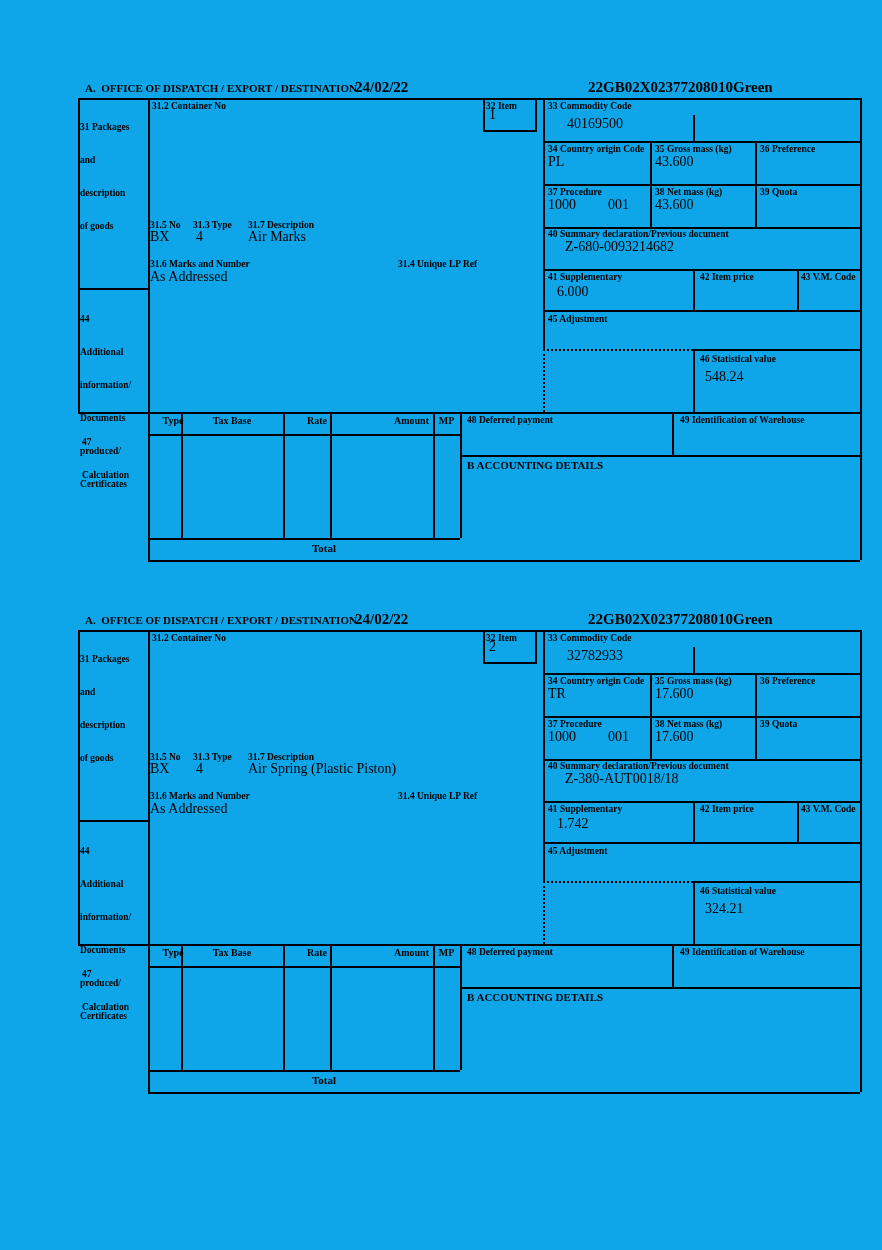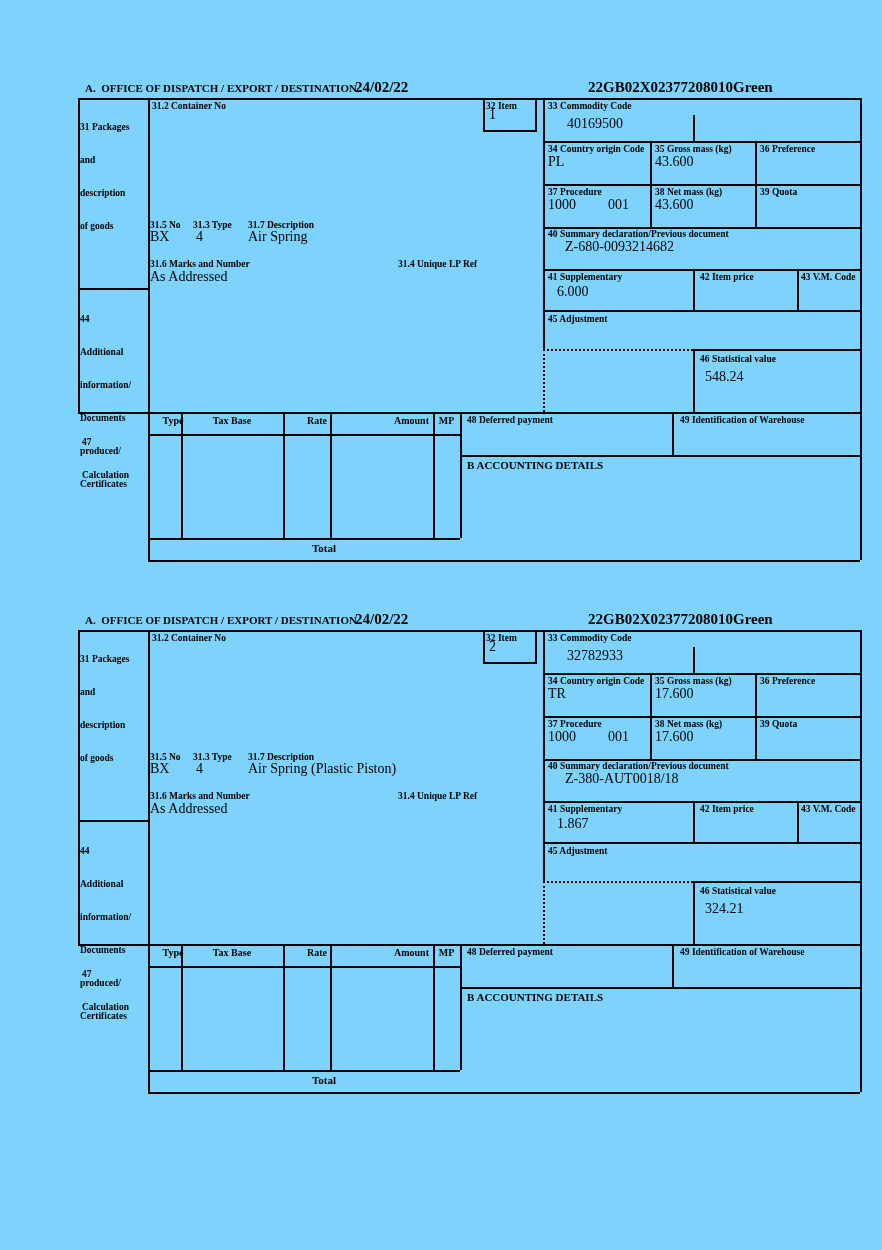--- a/index.html
+++ b/index.html
@@ -1,16 +1,16 @@
 <!DOCTYPE html>
 <html><head>
 <meta charset="utf-8">
 <style>
   html,body{margin:0;padding:0;background:#fff}
-  #page{position:relative;width:882px;height:1250px;background:#7dd3fc;color:#000;overflow:hidden}
+  #page{position:relative;width:882px;height:1250px;background:#0ea5e9;color:#000;overflow:hidden}
   .form{position:absolute;left:0;width:882px;height:486px}
   #form-a{top:78px}
   #form-b{top:610px}
 
   
   .h{position:absolute;height:0;border-top:2px solid #000}
   .v{position:absolute;width:0;border-left:2px solid #000}
   .dot-h{border-top-style:dotted}
   .dot-v{border-left-style:dotted}
 
@@ -179,21 +179,21 @@
   </div>
 
   <div class="lbl t-b312">31.2 Container No</div>
   <div class="lbl t-b32">32 Item</div>
   <div class="val t-item">1</div>
   <div class="lbl t-b315">31.5 No</div>
   <div class="lbl t-b313">31.3 Type</div>
   <div class="lbl t-b317">31.7 Description</div>
   <div class="val t-pkgno">BX</div>
   <div class="val t-pkgtype">4</div>
-  <div class="val t-desc">Air Spring</div>
+  <div class="val t-desc">Air Marks</div>
   <div class="lbl t-b316">31.6 Marks and Number</div>
   <div class="lbl t-b314">31.4 Unique LP Ref</div>
   <div class="val t-marks">As Addressed</div>
 
   <div class="lbl t-b33">33 Commodity Code</div>
   <div class="val t-comm">40169500</div>
   <div class="lbl t-b34">34 Country origin Code</div>
   <div class="val t-country">PL</div>
   <div class="lbl t-b35">35 Gross mass (kg)</div>
   <div class="val t-gross">43.600</div>
@@ -309,21 +309,21 @@
   <div class="lbl t-b36">36 Preference</div>
   <div class="lbl t-b37">37 Procedure</div>
   <div class="val t-proc1">1000</div>
   <div class="val t-proc2">001</div>
   <div class="lbl t-b38">38 Net mass (kg)</div>
   <div class="val t-net">17.600</div>
   <div class="lbl t-b39">39 Quota</div>
   <div class="lbl t-b40">40 Summary declaration/Previous document</div>
   <div class="val t-prev">Z-380-AUT0018/18</div>
   <div class="lbl t-b41">41 Supplementary</div>
-  <div class="val t-supp">1.867</div>
+  <div class="val t-supp">1.742</div>
   <div class="lbl t-b42">42 Item price</div>
   <div class="lbl t-b43">43 V.M. Code</div>
   <div class="lbl t-b45">45 Adjustment</div>
   <div class="lbl t-b46">46 Statistical value</div>
   <div class="val t-stat">324.21</div>
 
   <div class="colhead t-ct">Type</div>
   <div class="colhead t-ctb">Tax Base</div>
   <div class="colhead t-cr">Rate</div>
   <div class="colhead t-ca">Amount</div>

